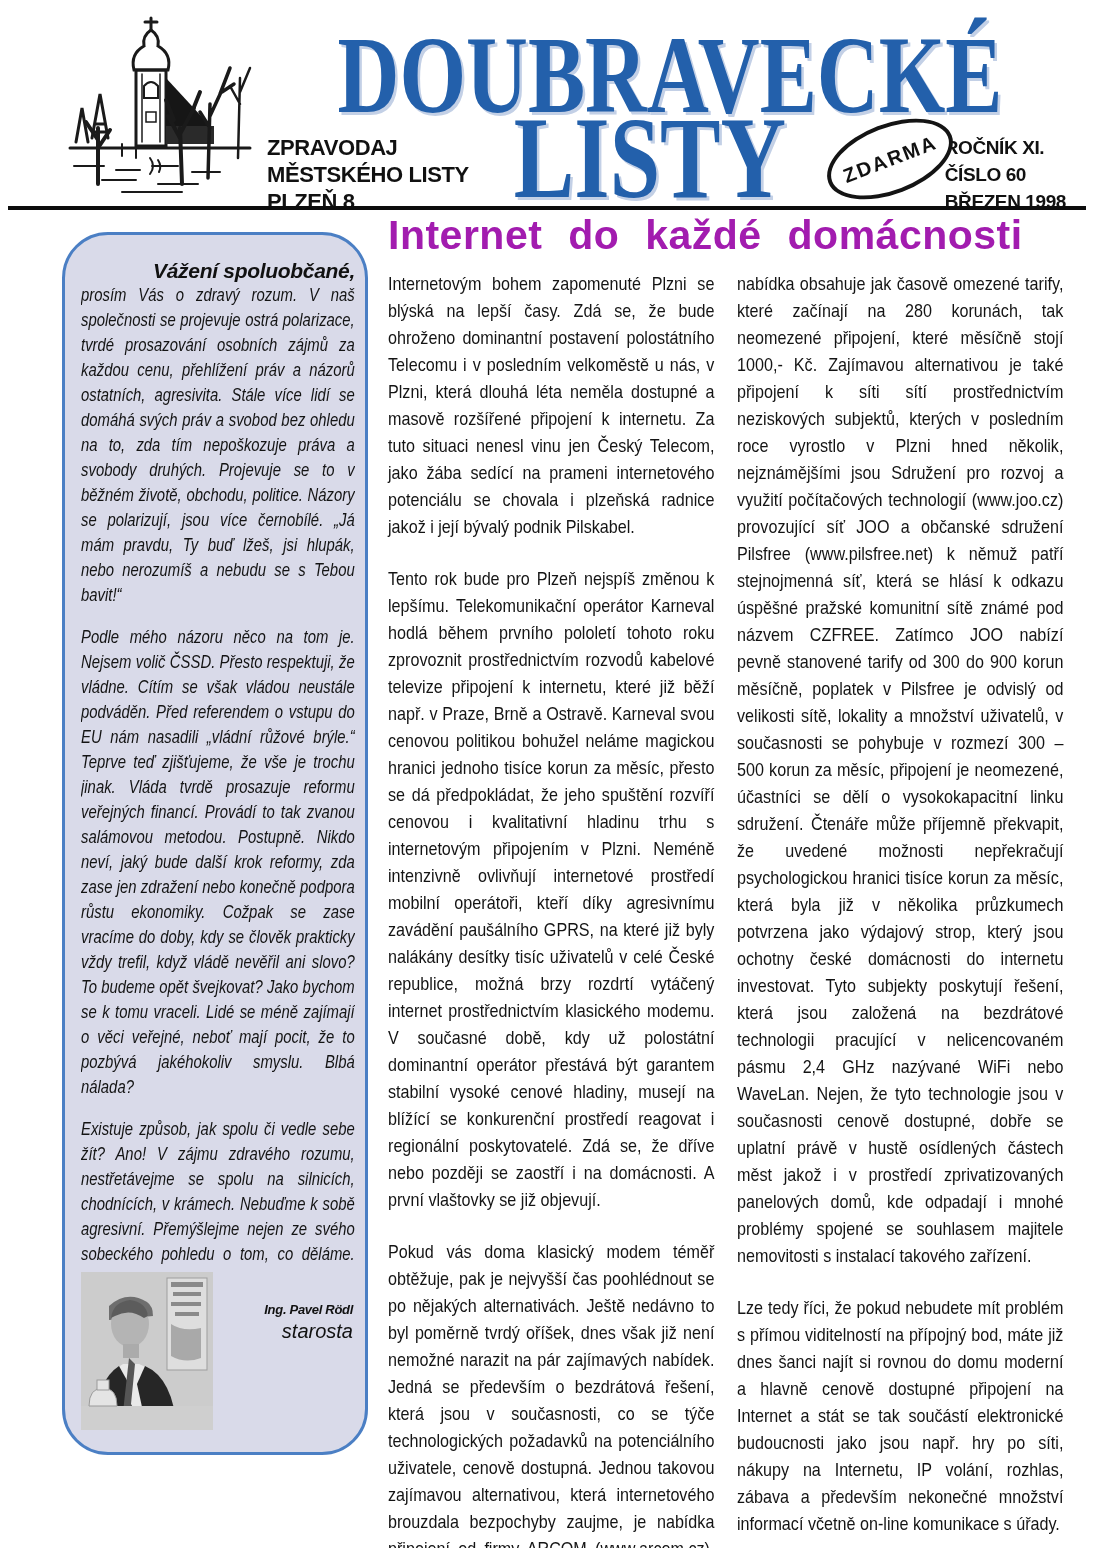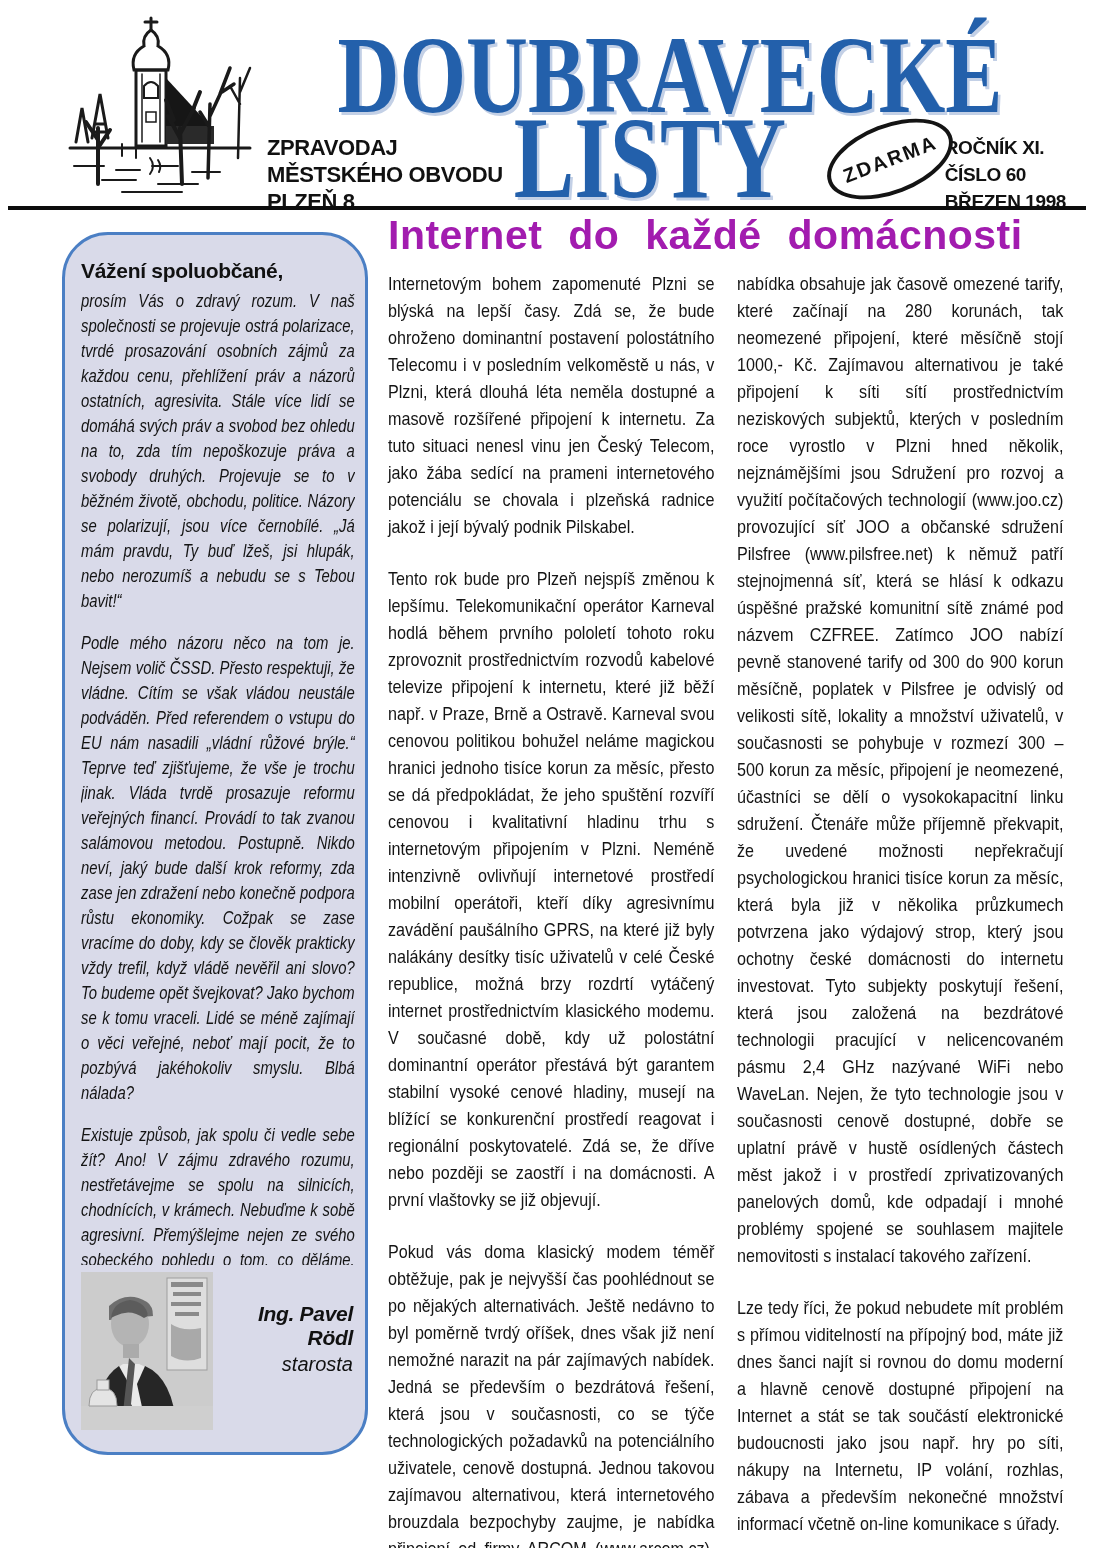--- a/index.html
+++ b/index.html
@@ -23,29 +23,29 @@
          display:flex;align-items:center;justify-content:center;
          transform:rotate(-21deg);z-index:5;}
   .stamp span{font-weight:700;font-size:20px;letter-spacing:2px;}
   .rule{position:absolute;left:8px;right:8px;top:206px;height:4px;background:#0d0d0d;}
 
   
   .letter-box{position:absolute;left:62px;top:232px;width:306px;height:1223px;
               box-sizing:border-box;border:3px solid #4b7fc4;border-radius:46px;
               background:#d9dae9;overflow:hidden;}
   .letter-inner{position:absolute;left:16px;top:18px;width:274px;height:1012px;overflow:hidden;}
-  .letter-head{font-weight:700;font-size:21px;text-align:left;
-               margin:6px 0 6px 0;letter-spacing:-0.3px;}
+  .letter-head{font-weight:700;font-style:italic;font-size:21px;text-align:right;
+               margin:6px 0 0 0;letter-spacing:-0.3px;}
   .letter-flow{width:322px;transform:scaleX(0.85);transform-origin:0 0;}
   .letter-flow p{font-style:italic;font-size:17.5px;line-height:25px;text-align:justify;
                  margin:0 0 17px 0;color:#141414;}
   .sig-row{position:absolute;left:16px;bottom:22px;width:274px;display:flex;}
   .mayor-photo{width:132px;height:158px;flex:0 0 auto;}
   .letter-sig{flex:1;text-align:right;padding-top:30px;padding-right:2px;}
-  .letter-sig .name{font-weight:700;font-style:italic;font-size:21px;letter-spacing:-0.3px;}
+  .letter-sig .name{font-weight:700;font-style:italic;font-size:13px;letter-spacing:-0.3px;}
   .letter-sig .role{font-style:italic;font-size:20px;margin-top:3px;}
 
   
   .headline{position:absolute;left:388px;top:212px;font-weight:700;font-size:41px;
             letter-spacing:0.5px;word-spacing:14px;color:#a21caf;white-space:nowrap;}
   .col{position:absolute;top:270px;width:384px;transform:scaleX(0.85);transform-origin:0 0;}
   .col1{left:388px;}
   .col2{left:737px;}
   .col p{font-size:19px;line-height:27px;text-align:justify;margin:0 0 25px 0;color:#141414;}
 </style>
@@ -85,21 +85,21 @@
       <path d="M88 150 q6 8 0 16 M96 152 q4 6 1 12" stroke-width="2"></path>
     </g>
   </svg>
 </div>
 
 <div class="mast mast1">DOUBRAVECKÉ</div>
 <div class="mast mast2">LISTY</div>
 
 <div class="subtitle">
     <div>ZPRAVODAJ</div>
-    <div>MĚSTSKÉHO OBVODU</div>
+    <div>MĚSTSKÉHO LISTY</div>
     <div>PLZEŇ 8</div>
   </div>
 
 <div class="stamp">
   <span>ZDARMA</span>
 </div>
 
 <div class="issue">
     <div>ROČNÍK XI.</div>
     <div>ČÍSLO 60</div>

